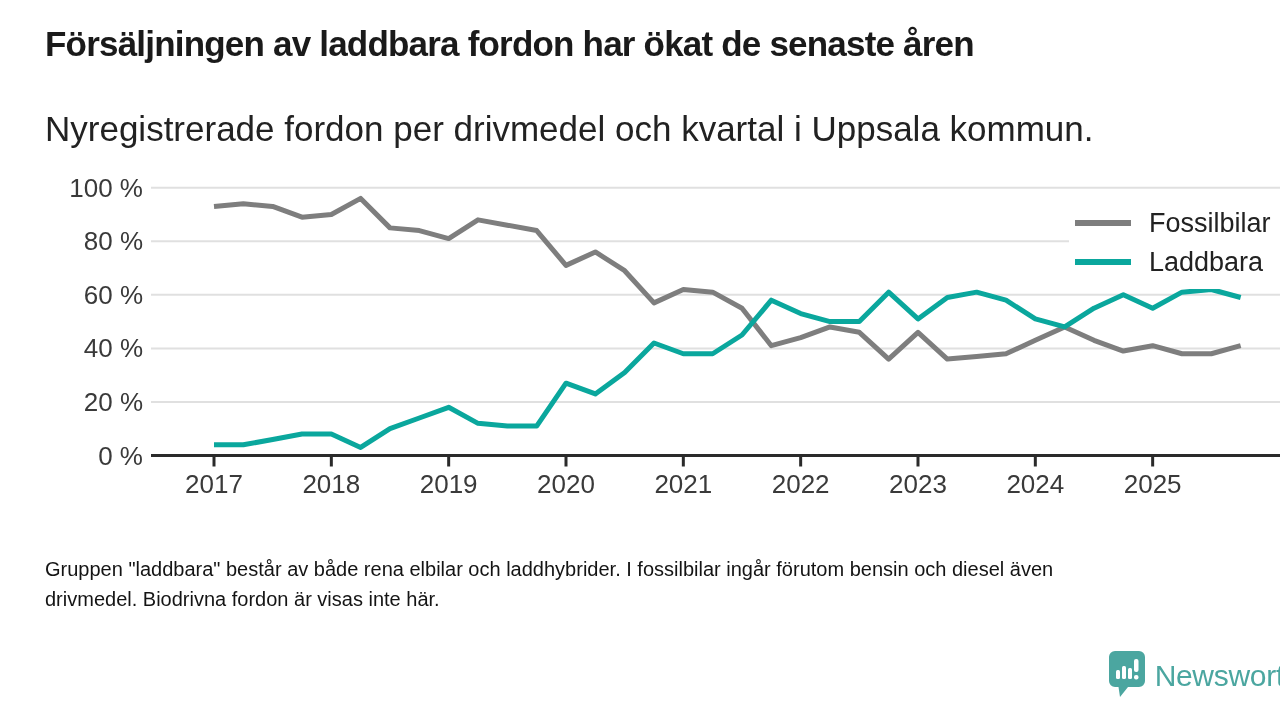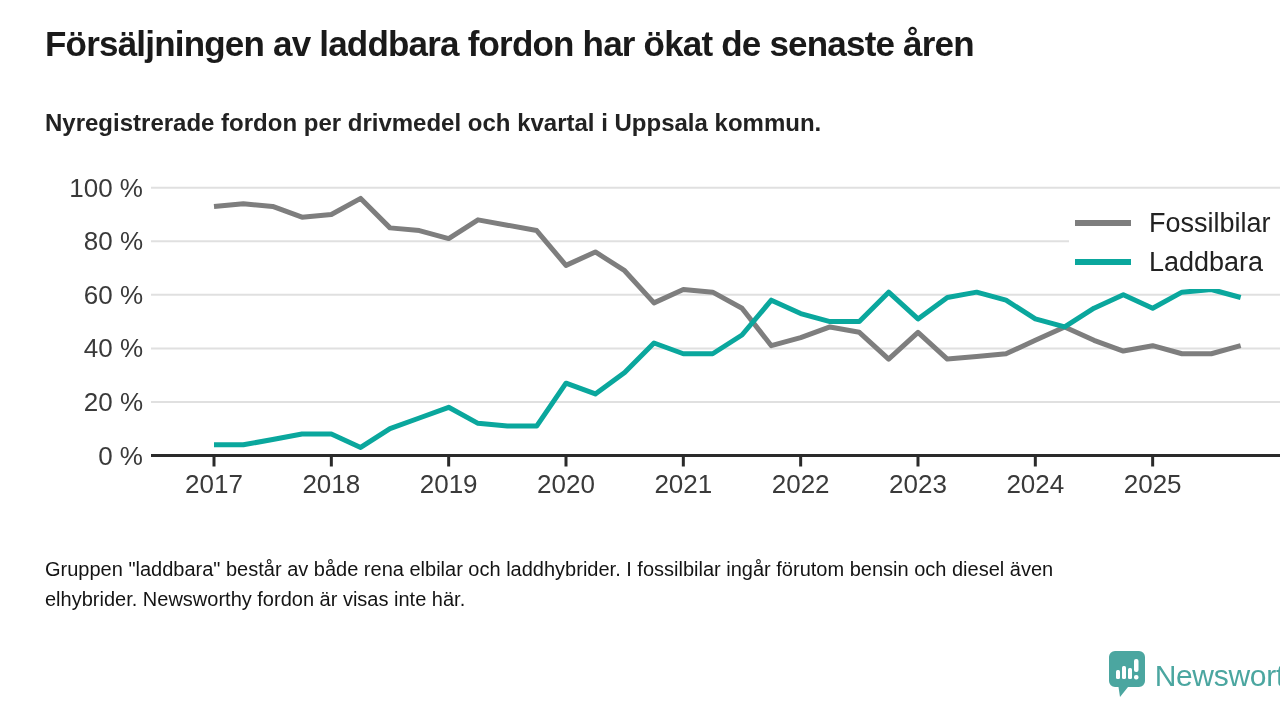--- a/index.html
+++ b/index.html
@@ -1,20 +1,20 @@
 <!DOCTYPE html>
 <html><head>
 <meta charset="utf-8">
 <style>
   html,body{margin:0;padding:0;background:#ffffff;}
   #frame{position:relative;width:1280px;height:720px;background:#ffffff;overflow:hidden;
          font-family:"Liberation Sans",sans-serif;margin-left:43px;}
   .title{position:absolute;left:2px;top:24px;font-size:35px;font-weight:700;
          letter-spacing:-0.8px;color:#1a1a1a;white-space:nowrap;}
-  .subtitle{position:absolute;left:2px;top:109px;font-size:24px;font-weight:700;
+  .subtitle{position:absolute;left:2px;top:109px;font-size:35px;font-weight:400;
          color:#222222;white-space:nowrap;}
   #chart-wrap{position:absolute;left:0;top:170px;width:1280px;height:335px;}
   svg text{font-family:"Liberation Sans",sans-serif;}
   .footer{position:absolute;left:2px;top:554px;width:1230px;font-size:20px;
           line-height:30px;color:#141414;}
   .brand{position:absolute;right:8px;top:650px;display:flex;align-items:center;gap:9px;}
   .brand-name{font-size:30px;font-weight:400;color:#4ba6a0;letter-spacing:-0.3px;}
 </style>
 </head>
 <body>
@@ -62,21 +62,21 @@
         <rect x="1026" y="35" width="212" height="84" fill="#ffffff"></rect>
         <line x1="1032" x2="1088" y1="53" y2="53" stroke="#7e7e7e" stroke-width="6"></line>
         <text x="1106" y="53" font-size="27" dominant-baseline="central" fill="#222222">Fossilbilar</text>
         <line x1="1032" x2="1088" y1="92" y2="92" stroke="#0aa79d" stroke-width="6"></line>
         <text x="1106" y="92" font-size="27" dominant-baseline="central" fill="#222222">Laddbara</text>
       </svg>
   </div>
 
   <div class="footer">
     <div>Gruppen "laddbara" består av både rena elbilar och laddhybrider. I fossilbilar ingår förutom bensin och diesel även</div>
-    <div>elhybrider. Newsworthy fordon är visas inte här.</div>
+    <div>drivmedel. Biodrivna fordon är visas inte här.</div>
   </div>
 
   <div class="brand">
     <span>
       <svg width="38" height="48" viewBox="0 0 38 48">
         <path d="M7 1 h24 a6 6 0 0 1 6 6 v24 a6 6 0 0 1 -6 6 h-11 l-8 10 l-1.5-10 h-3.5 a6 6 0 0 1 -6-6 v-24 a6 6 0 0 1 6-6 z" fill="#4ba6a0"></path>
         <rect x="8" y="20" width="4" height="9" rx="1.5" fill="#ffffff"></rect>
         <rect x="14" y="16" width="4" height="13" rx="1.5" fill="#ffffff"></rect>
         <rect x="20" y="18" width="4" height="11" rx="1.5" fill="#ffffff"></rect>
         <rect x="26" y="9" width="4.5" height="13" rx="2" fill="#ffffff"></rect>

